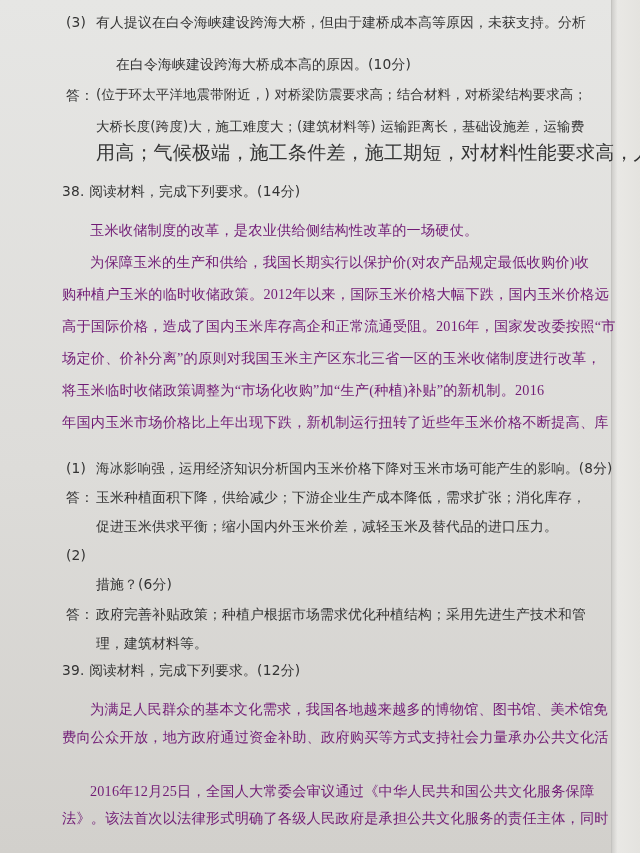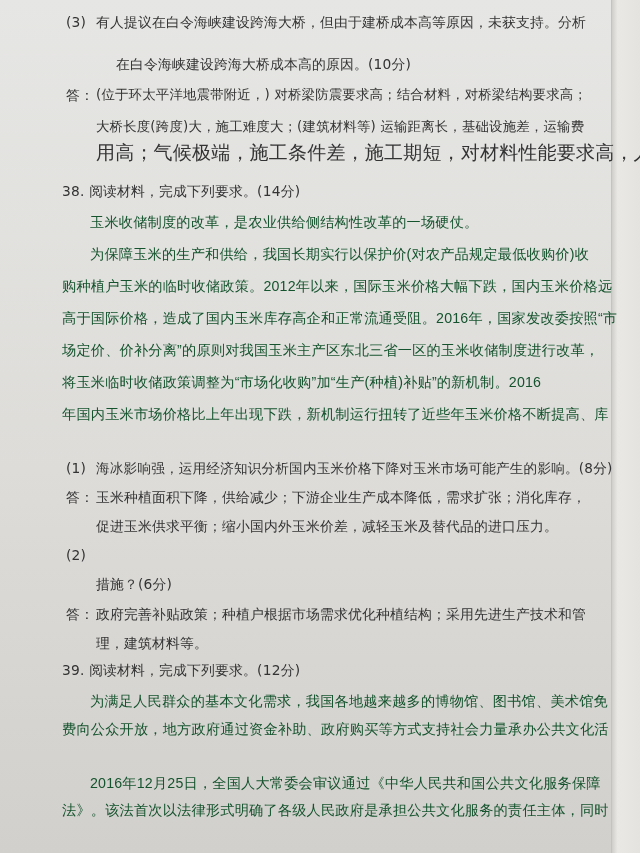--- a/index.html
+++ b/index.html
@@ -13,21 +13,21 @@
     position: absolute; top: 0; right: 0; width: 28px; height: 853px;
     background: linear-gradient(90deg, #cfcecb 0%, #e9e8e5 20%, #e4e3df 100%);
     border-left: 1px solid #c4c3c0;
   }
   .content { position: absolute; left: 0; top: 0; width: 612px; height: 853px; }
   .line {
     position: absolute; white-space: nowrap; font-size: 14.2px; line-height: 20px;
     letter-spacing: 0.2px;
   }
   .sans { font-family: "DejaVu Sans", "Liberation Sans", sans-serif; font-size: 13.8px; color: #333; }
-  .body { font-family: Liberation Sans, sans-serif; color: #14532d; }
+  .body { font-family: Liberation Serif, serif; color: #701a75; margin-top: 8px; }
 </style>
 </head>
 <body>
 
 <div class="page-edge"></div>
 
 <div class="content">
 
   <div class="line sans" style="left:66px;top:12px;">(3)</div>
   <div class="line sans" style="left:96px;top:12px;">有人提议在白令海峡建设跨海大桥，但由于建桥成本高等原因，未获支持。分析</div>

